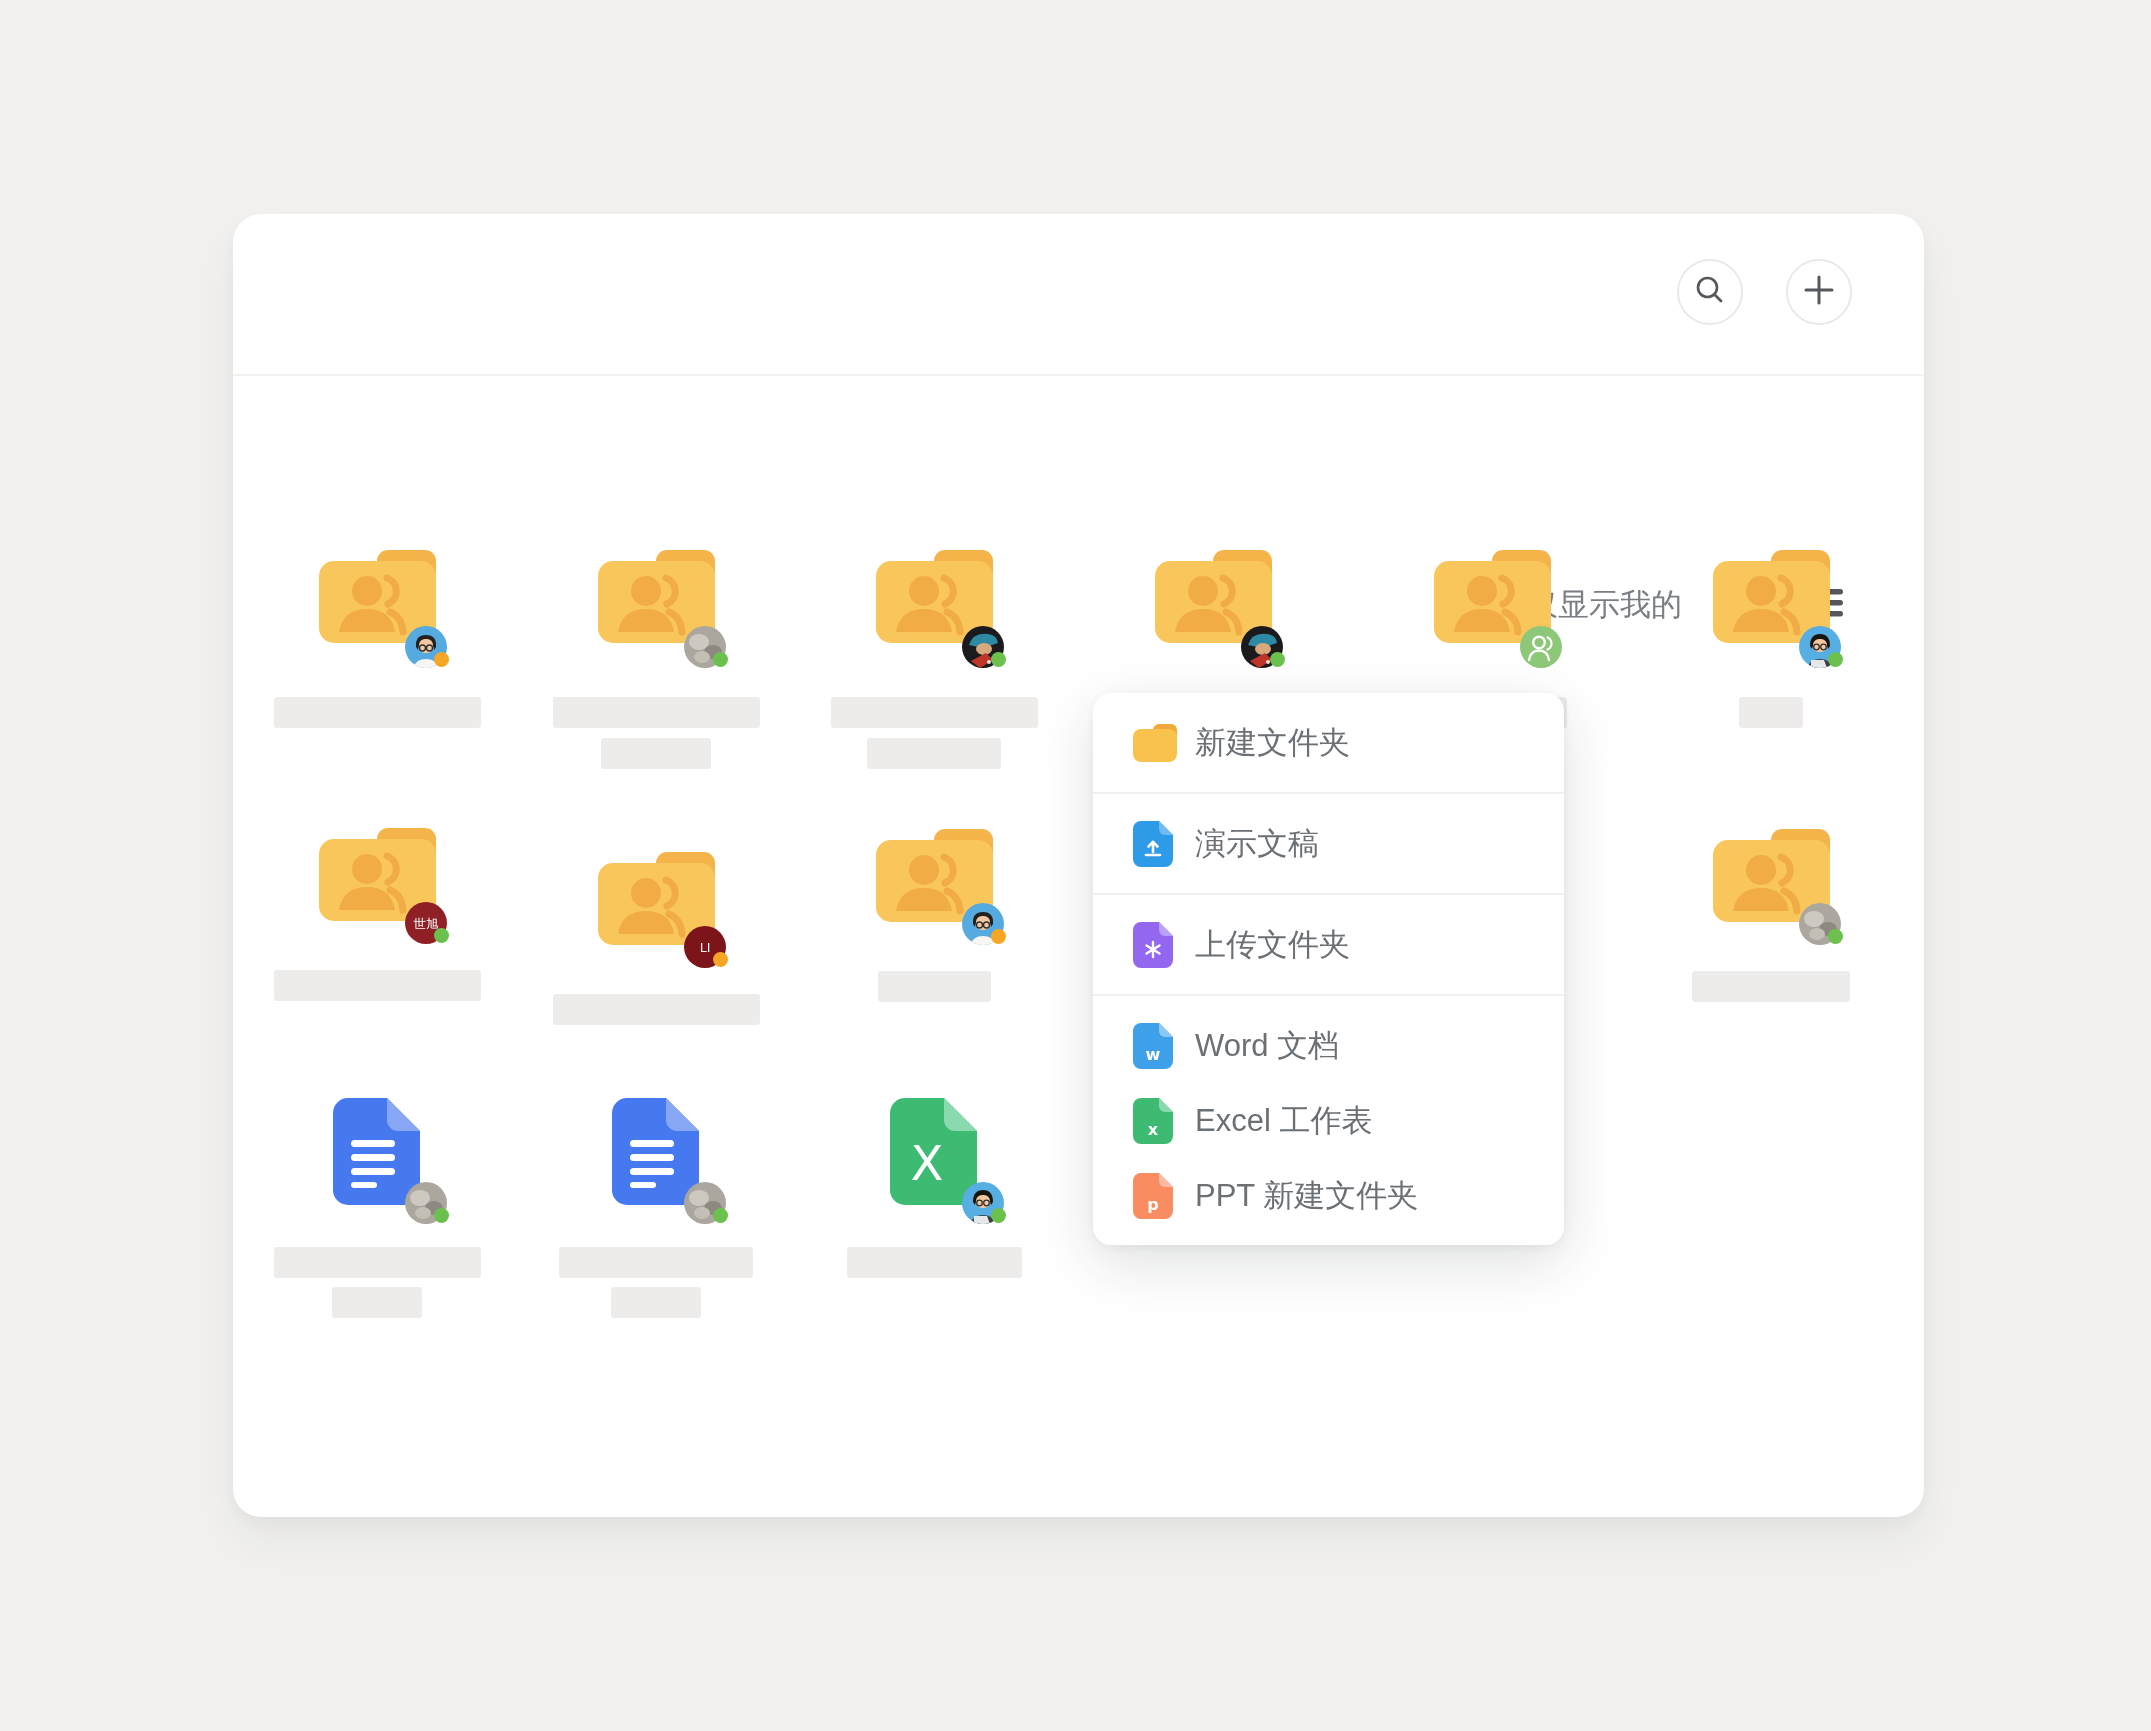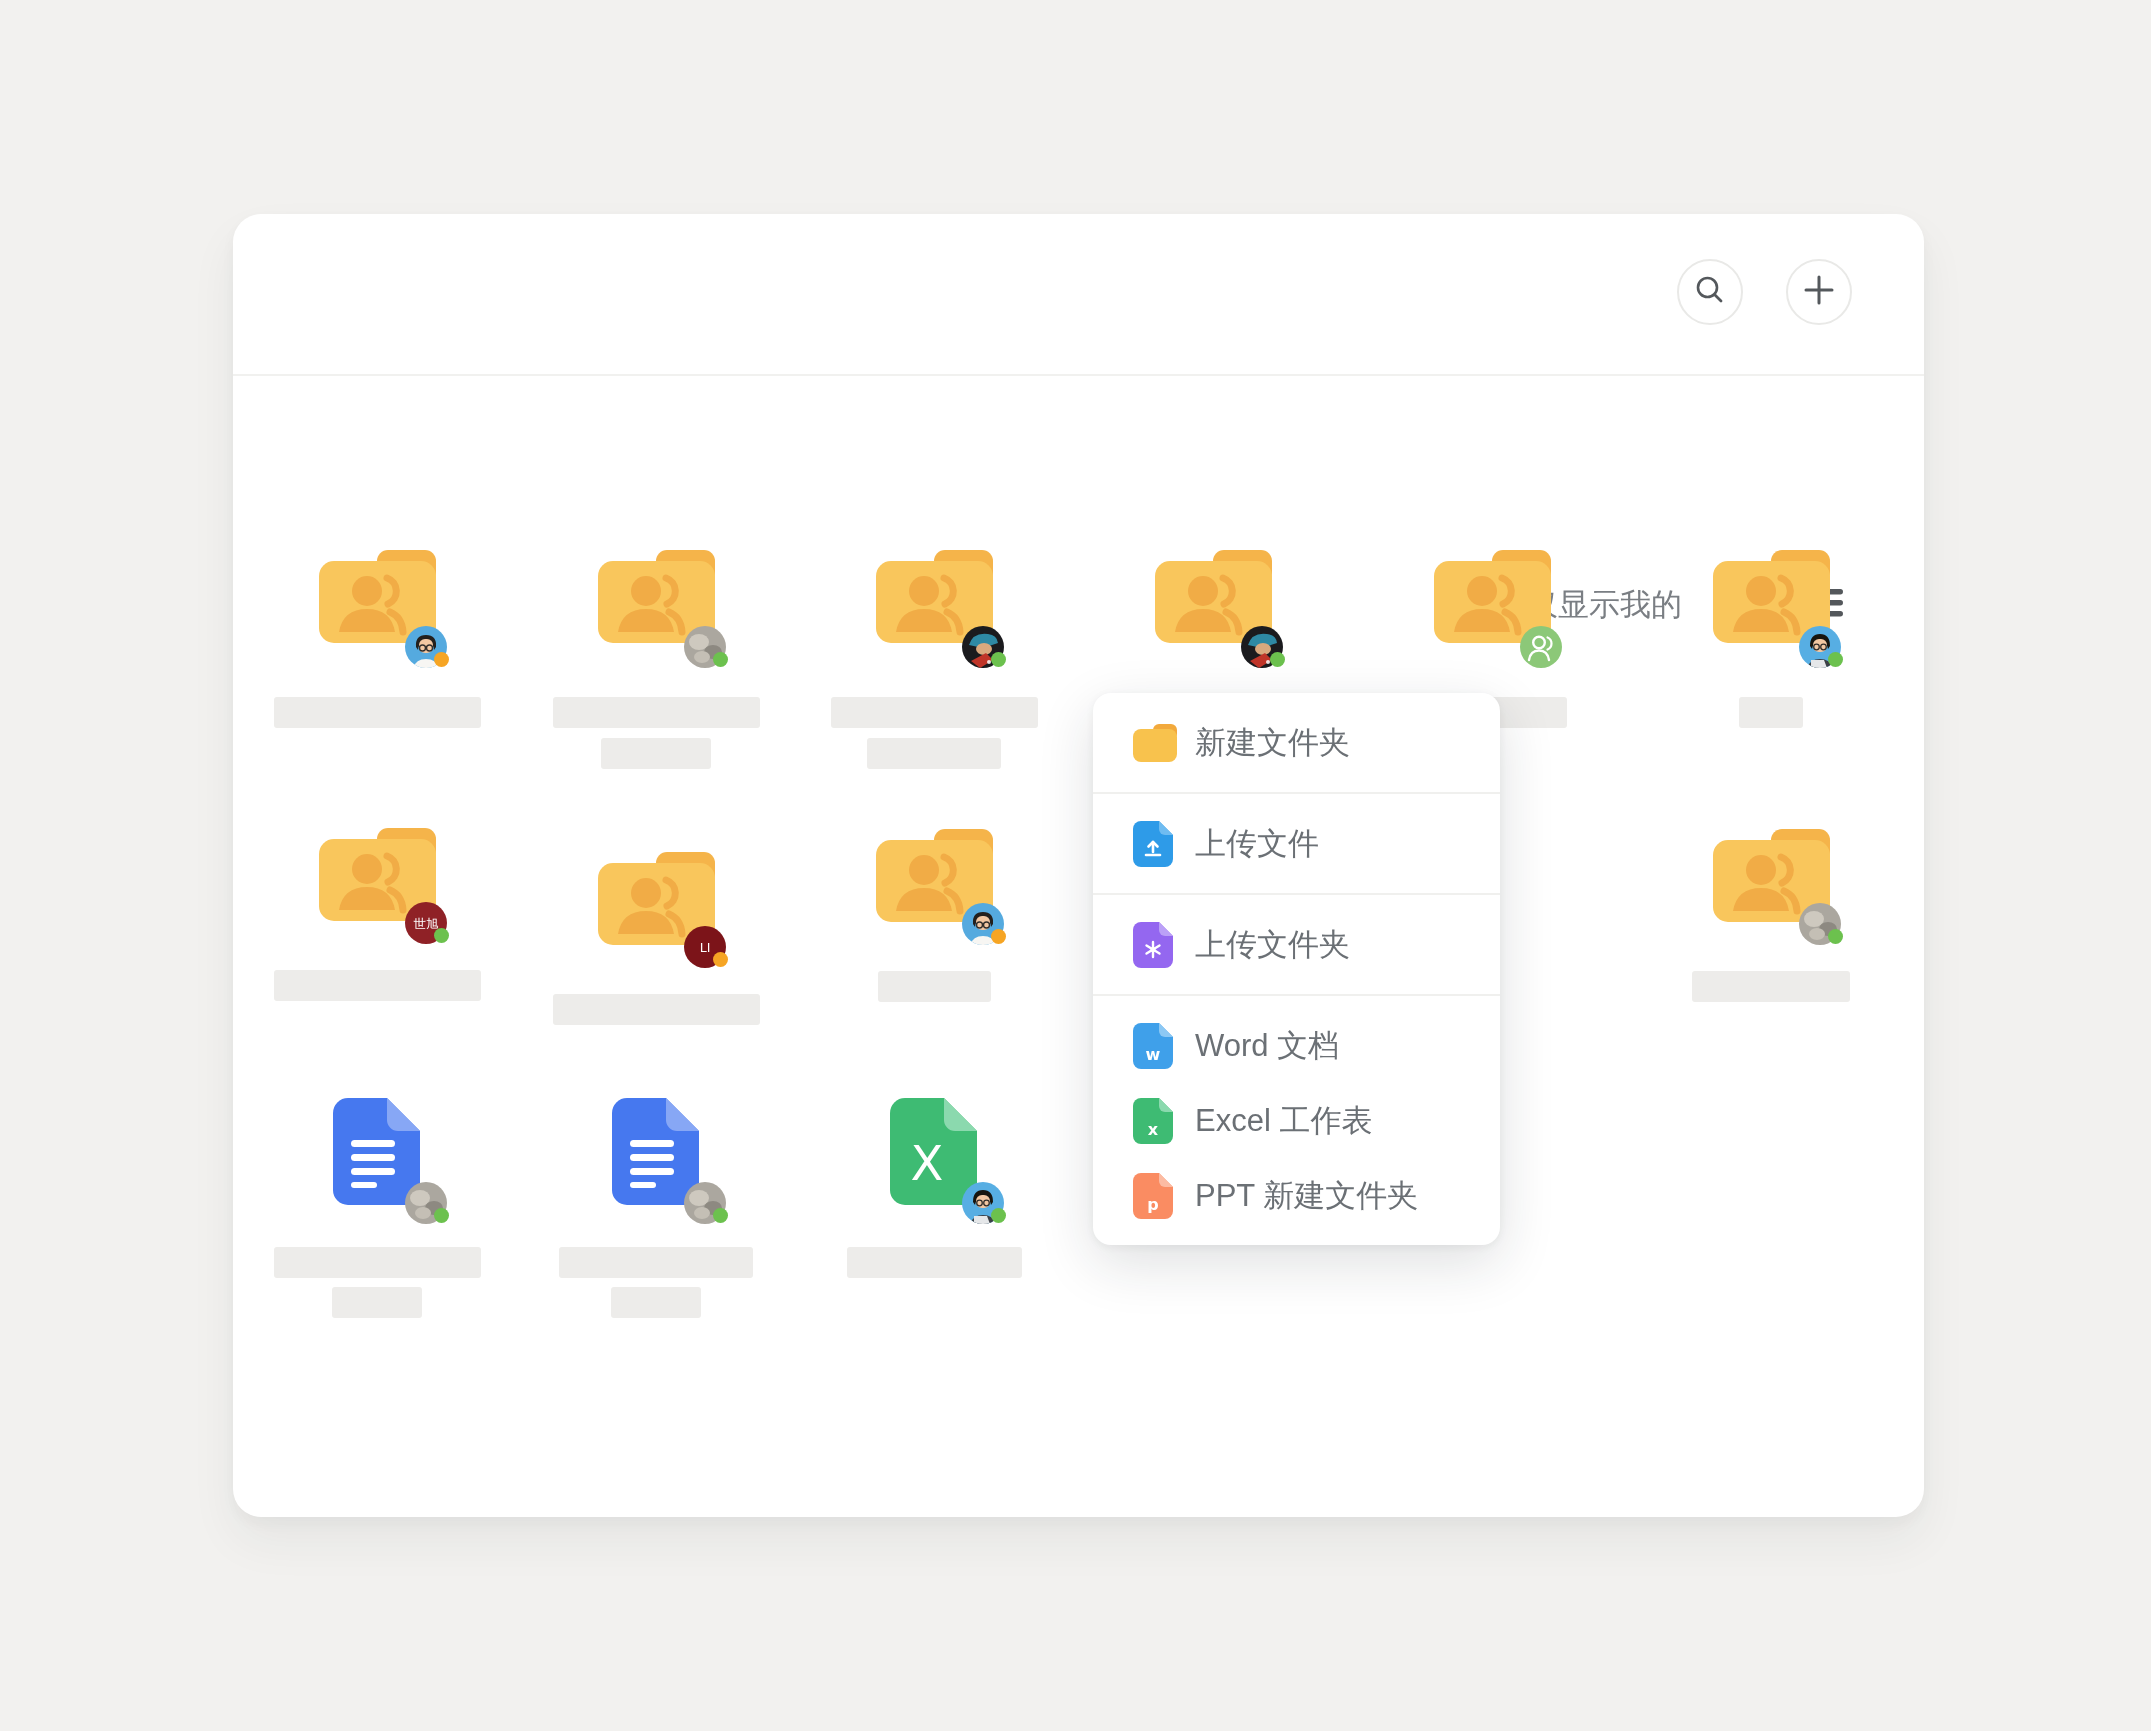--- a/index.html
+++ b/index.html
@@ -47,21 +47,21 @@
   .tile{position:absolute;width:278px;cursor:pointer;}
   .tile-icon{position:absolute;}
   .tile-avatar{
     position:absolute;width:42px;height:42px;border-radius:50%;overflow:hidden;left:167px;
   }
   .tile-avatar svg{display:block;}
   .status-dot{position:absolute;width:15px;height:15px;border-radius:50%;left:196px;}
   .skeleton-bar{position:absolute;height:31px;background:#EDECEA;border-radius:3px;}
 
   .menu{
-    position:absolute;left:860px;top:479px;width:407px;
+    position:absolute;left:860px;top:479px;width:471px;
     background:#fff;border-radius:18px;
     box-shadow:0 18px 56px rgba(31,35,41,.14),0 2px 8px rgba(31,35,41,.06);
     z-index:30;overflow:hidden;
   }
   .menu-group{padding:12px 0;}
   .menu-group + .menu-group{border-top:2px solid #F0F0EE;}
   .menu-item{
     height:75px;display:flex;align-items:center;padding:0 24px 0 40px;cursor:pointer;
   }
   .menu-icon{width:48px;display:flex;align-items:center;justify-content:flex-start;flex:0 0 48px;}
@@ -416,21 +416,21 @@
               <svg width="40" height="46" viewBox="0 0 40 46">
                 <path d="M8 0 h18 l14 14 v24 a8 8 0 0 1 -8 8 h-24 a8 8 0 0 1 -8 -8 v-30 a8 8 0 0 1 8 -8 z" fill="#2E9BE8"></path>
                 <path d="M26 0 l14 14 h-8 a6 6 0 0 1 -6 -6 z" fill="#6FBCF1"></path>
                 <g stroke="#fff" stroke-width="2.6" fill="none" stroke-linecap="round" stroke-linejoin="round">
                   <path d="M20 31 v-10"></path>
                   <path d="M15.5 25.5 L20 21 l4.5 4.5"></path>
                   <path d="M13 34 h14"></path>
                 </g>
               </svg>
             </span>
-            <span class="menu-label">上传文件</span>
+            <span class="menu-label">演示文稿</span>
           </div>
         </div>
         <div class="menu-group">
           <div class="menu-item">
             <span class="menu-icon">
               <svg width="40" height="46" viewBox="0 0 40 46">
                 <path d="M8 0 h18 l14 14 v24 a8 8 0 0 1 -8 8 h-24 a8 8 0 0 1 -8 -8 v-30 a8 8 0 0 1 8 -8 z" fill="#9467F0"></path>
                 <path d="M26 0 l14 14 h-8 a6 6 0 0 1 -6 -6 z" fill="#BBA0F7"></path>
                 <g stroke="#fff" stroke-width="2.4" stroke-linecap="round">
                   <path d="M20 20 v15"></path>

